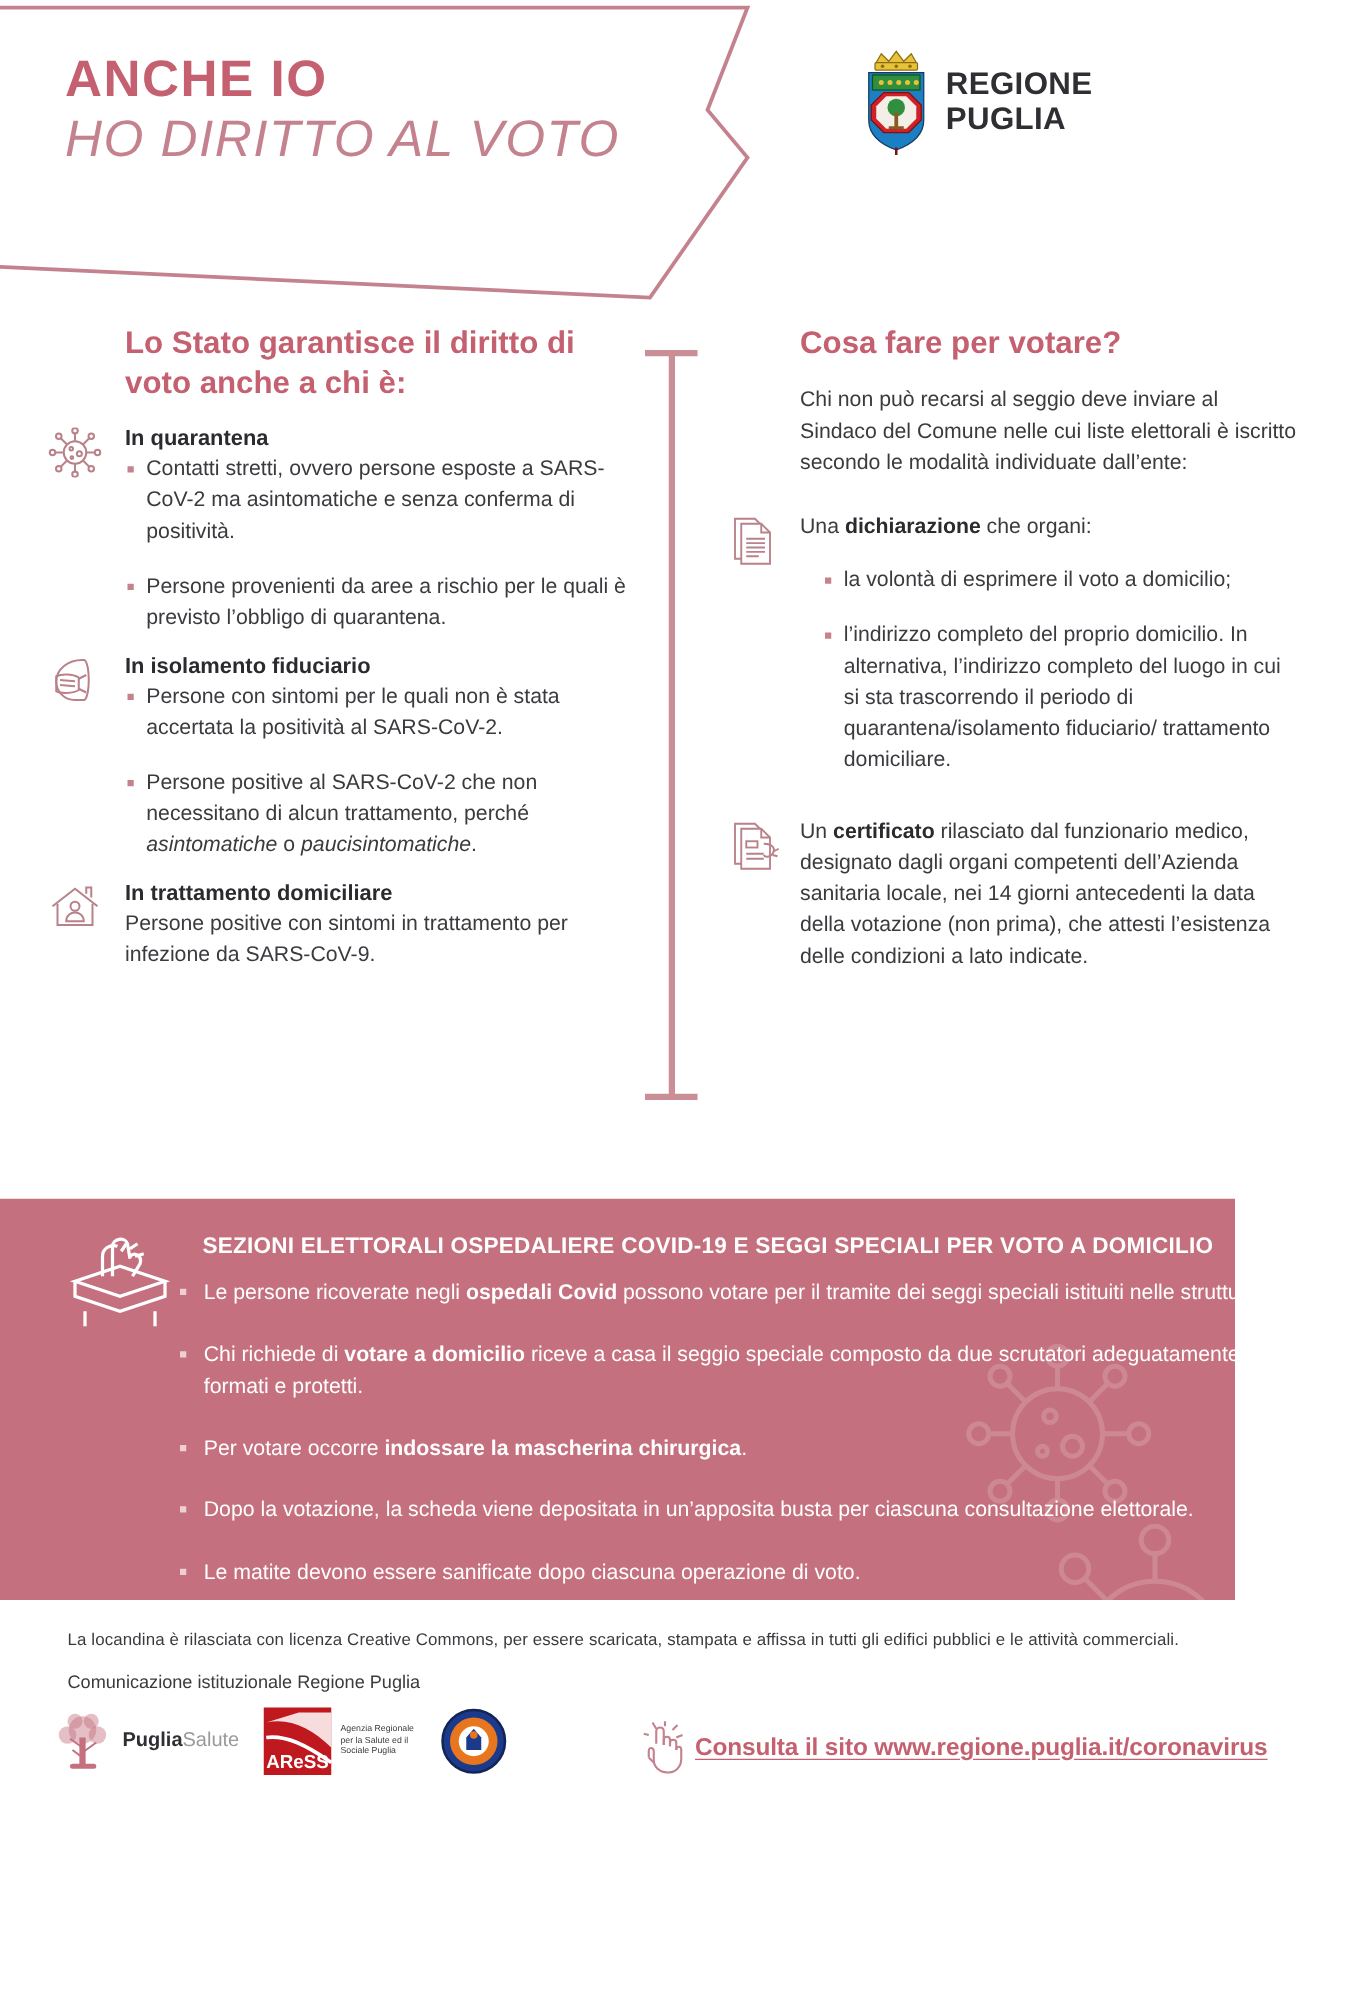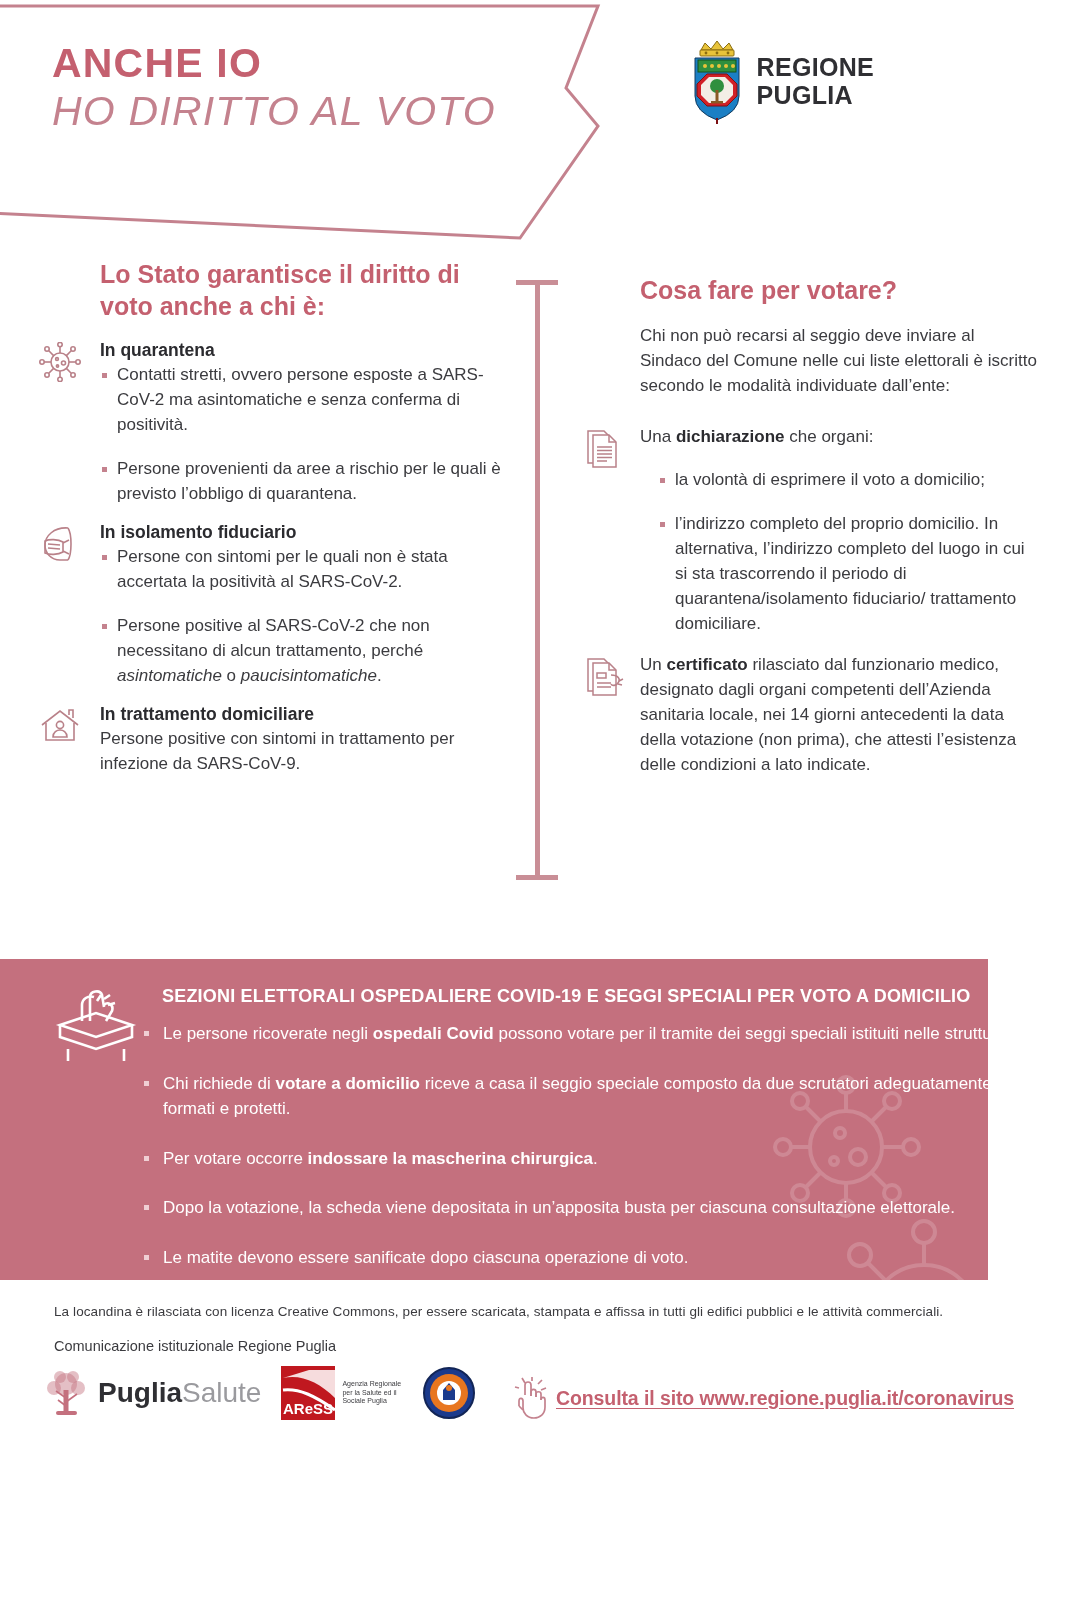--- a/index.html
+++ b/index.html
@@ -24,21 +24,21 @@
   .title-line2{
     font-size:41px;font-style:italic;font-weight:300;letter-spacing:1.2px;
     color:#c4828e;line-height:1.12;margin-top:4px;
   }
   .logo-wrap{position:absolute;right:42px;top:38px;display:flex;align-items:center;gap:4px;}
   .logo-text{font-size:25px;font-weight:bold;color:#2f2f33;line-height:1.12;letter-spacing:.3px;}
 
   
   .columns{position:absolute;left:0;top:258px;width:1080px;}
   .col-left{position:absolute;left:38px;top:0;width:470px;}
-  .col-right{position:absolute;left:585px;top:16px;width:455px;}
+  .col-right{position:absolute;left:585px;top:0;width:455px;}
 
   .divider{position:absolute;left:516px;top:22px;width:42px;height:600px;}
   .divider .bar{position:absolute;left:19px;top:0;width:5px;height:600px;background:#c98e96;}
   .divider .cap{position:absolute;left:0;width:42px;height:5px;background:#c98e96;}
   .divider .cap.top{top:0;}
   .divider .cap.bot{bottom:0;}
 
   .sec-title{
     font-size:25px;font-weight:bold;color:#c4606f;line-height:1.28;
     margin:0 0 18px 62px;
@@ -89,21 +89,21 @@
     background:#f0cfd4;
   }
   .banner-list li b{font-weight:bold;}
 
   
   .footer{position:absolute;left:0;top:1280px;width:1080px;height:248px;background:#fff;}
   .cc-note{position:absolute;left:54px;top:24px;font-size:13.5px;color:#3b3b3f;letter-spacing:.1px;}
   .comm-note{position:absolute;left:54px;top:58px;font-size:14.5px;color:#3b3b3f;}
   .logos{position:absolute;left:40px;top:84px;display:flex;align-items:center;gap:18px;}
   .puglia-salute{display:flex;align-items:center;gap:6px;}
-  .ps-text{font-size:28px;color:#2f2f33;}
+  .ps-text{font-size:16px;color:#2f2f33;}
   .ps-text b{font-weight:bold;}
   .ps-text span{color:#9a9a9e;}
   .site-link{
     position:absolute;left:512px;top:96px;display:flex;align-items:center;gap:4px;
   }
   .site-link .lbl{
     font-size:19.5px;font-weight:bold;color:#c4606f;
     text-decoration:underline;text-underline-offset:3px;letter-spacing:-.1px;
   }
 </style>
@@ -260,21 +260,21 @@
           <p class="ptxt tight">
             <span>Una </span><b>dichiarazione</b><span> che organi:</span>
           </p>
           <ul class="bullets" style="margin-left:18px;margin-top:18px;">
             <li>la volontà di esprimere il voto a domicilio;</li>
             <li>l’indirizzo completo del proprio domicilio. In alternativa, l’indirizzo completo del luogo in cui si sta trascorrendo il periodo di quarantena/isolamento fiduciario/ trattamento domiciliare.</li>
           </ul>
         </div>
       </div>
 
-      <div class="item" style="margin-top:16px;">
+      <div class="item" style="margin-top:32px;">
         <span class="ico">
           <svg width="40" height="42" viewBox="0 0 40 42">
             <g fill="none" stroke="#b98189" stroke-width="1.5">
               <path d="M3 4 L19 4 L26 11 L26 36 L3 36 Z"></path>
               <path d="M8 8 L24 8 L31 15 L31 40 L8 40 Z" fill="#fff"></path>
               <path d="M24 8 L24 15 L31 15"></path>
               <rect x="12" y="18" width="9" height="5"></rect>
               <path d="M12 28 H26 M12 32 H26"></path>
               <path d="M26 20 C33 20 36 24 33 28 C31 31 27 31 26 29" stroke-width="1.6"></path>
               <path d="M34 26 L38 24 M33 29 L37 30"></path>

